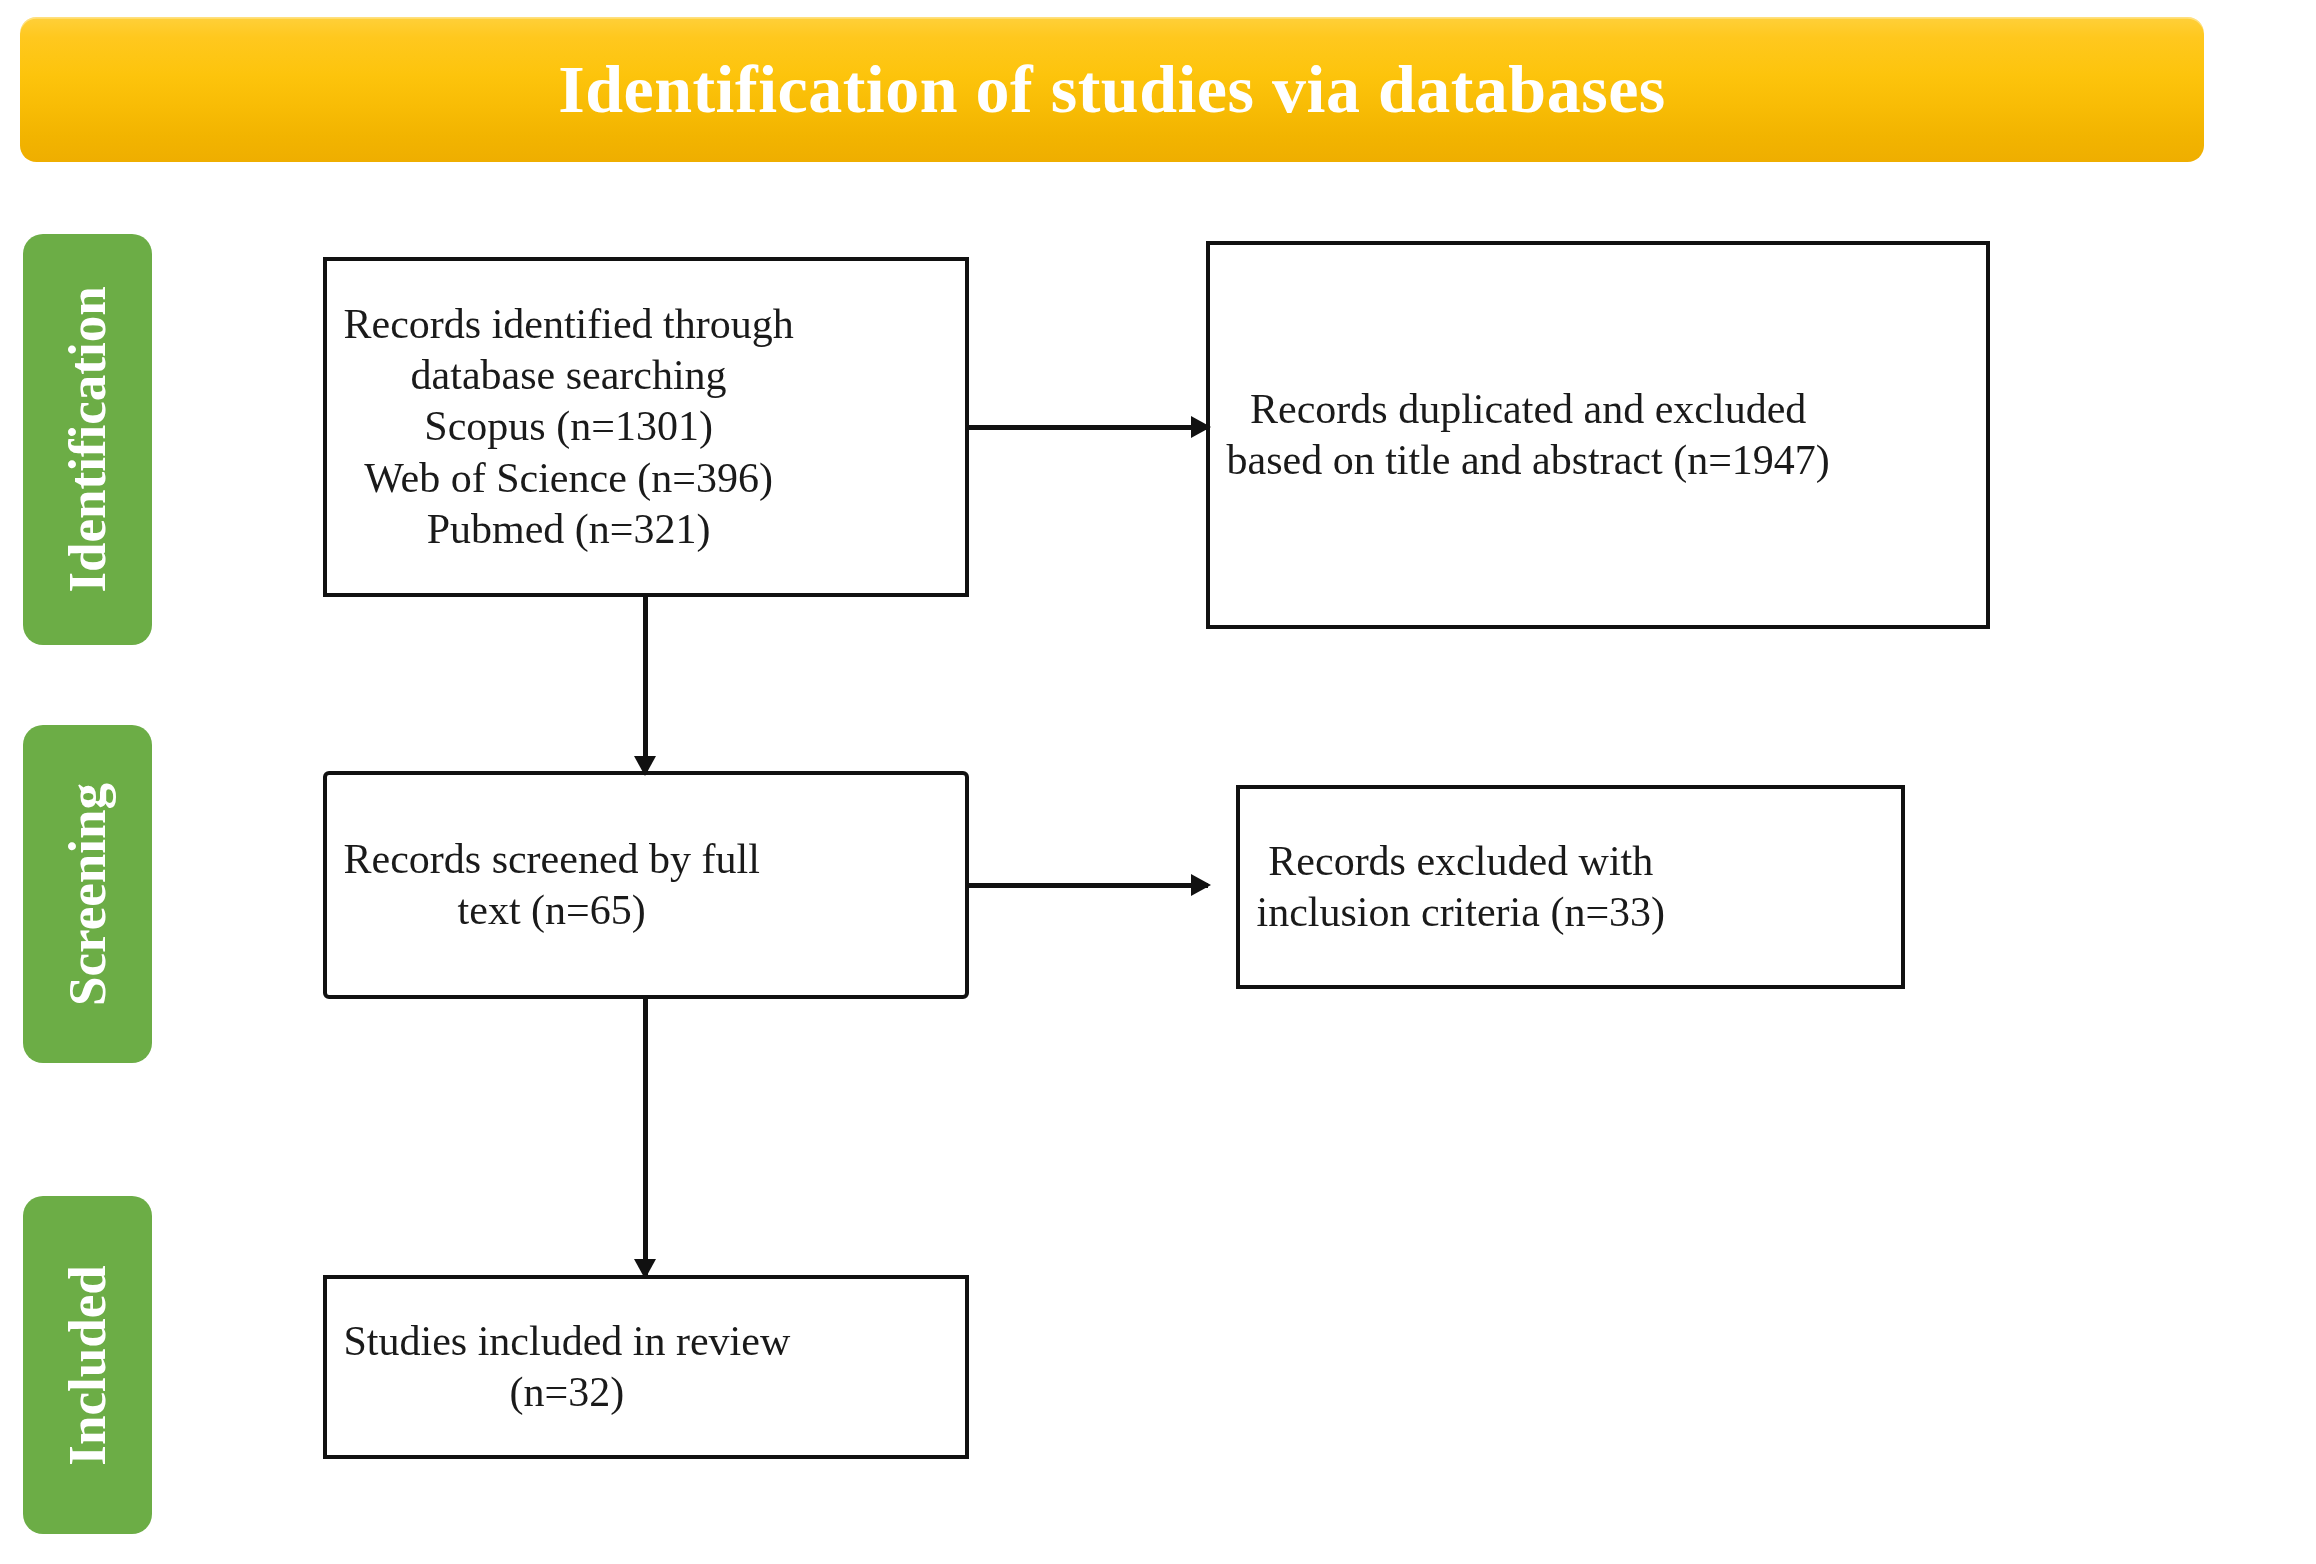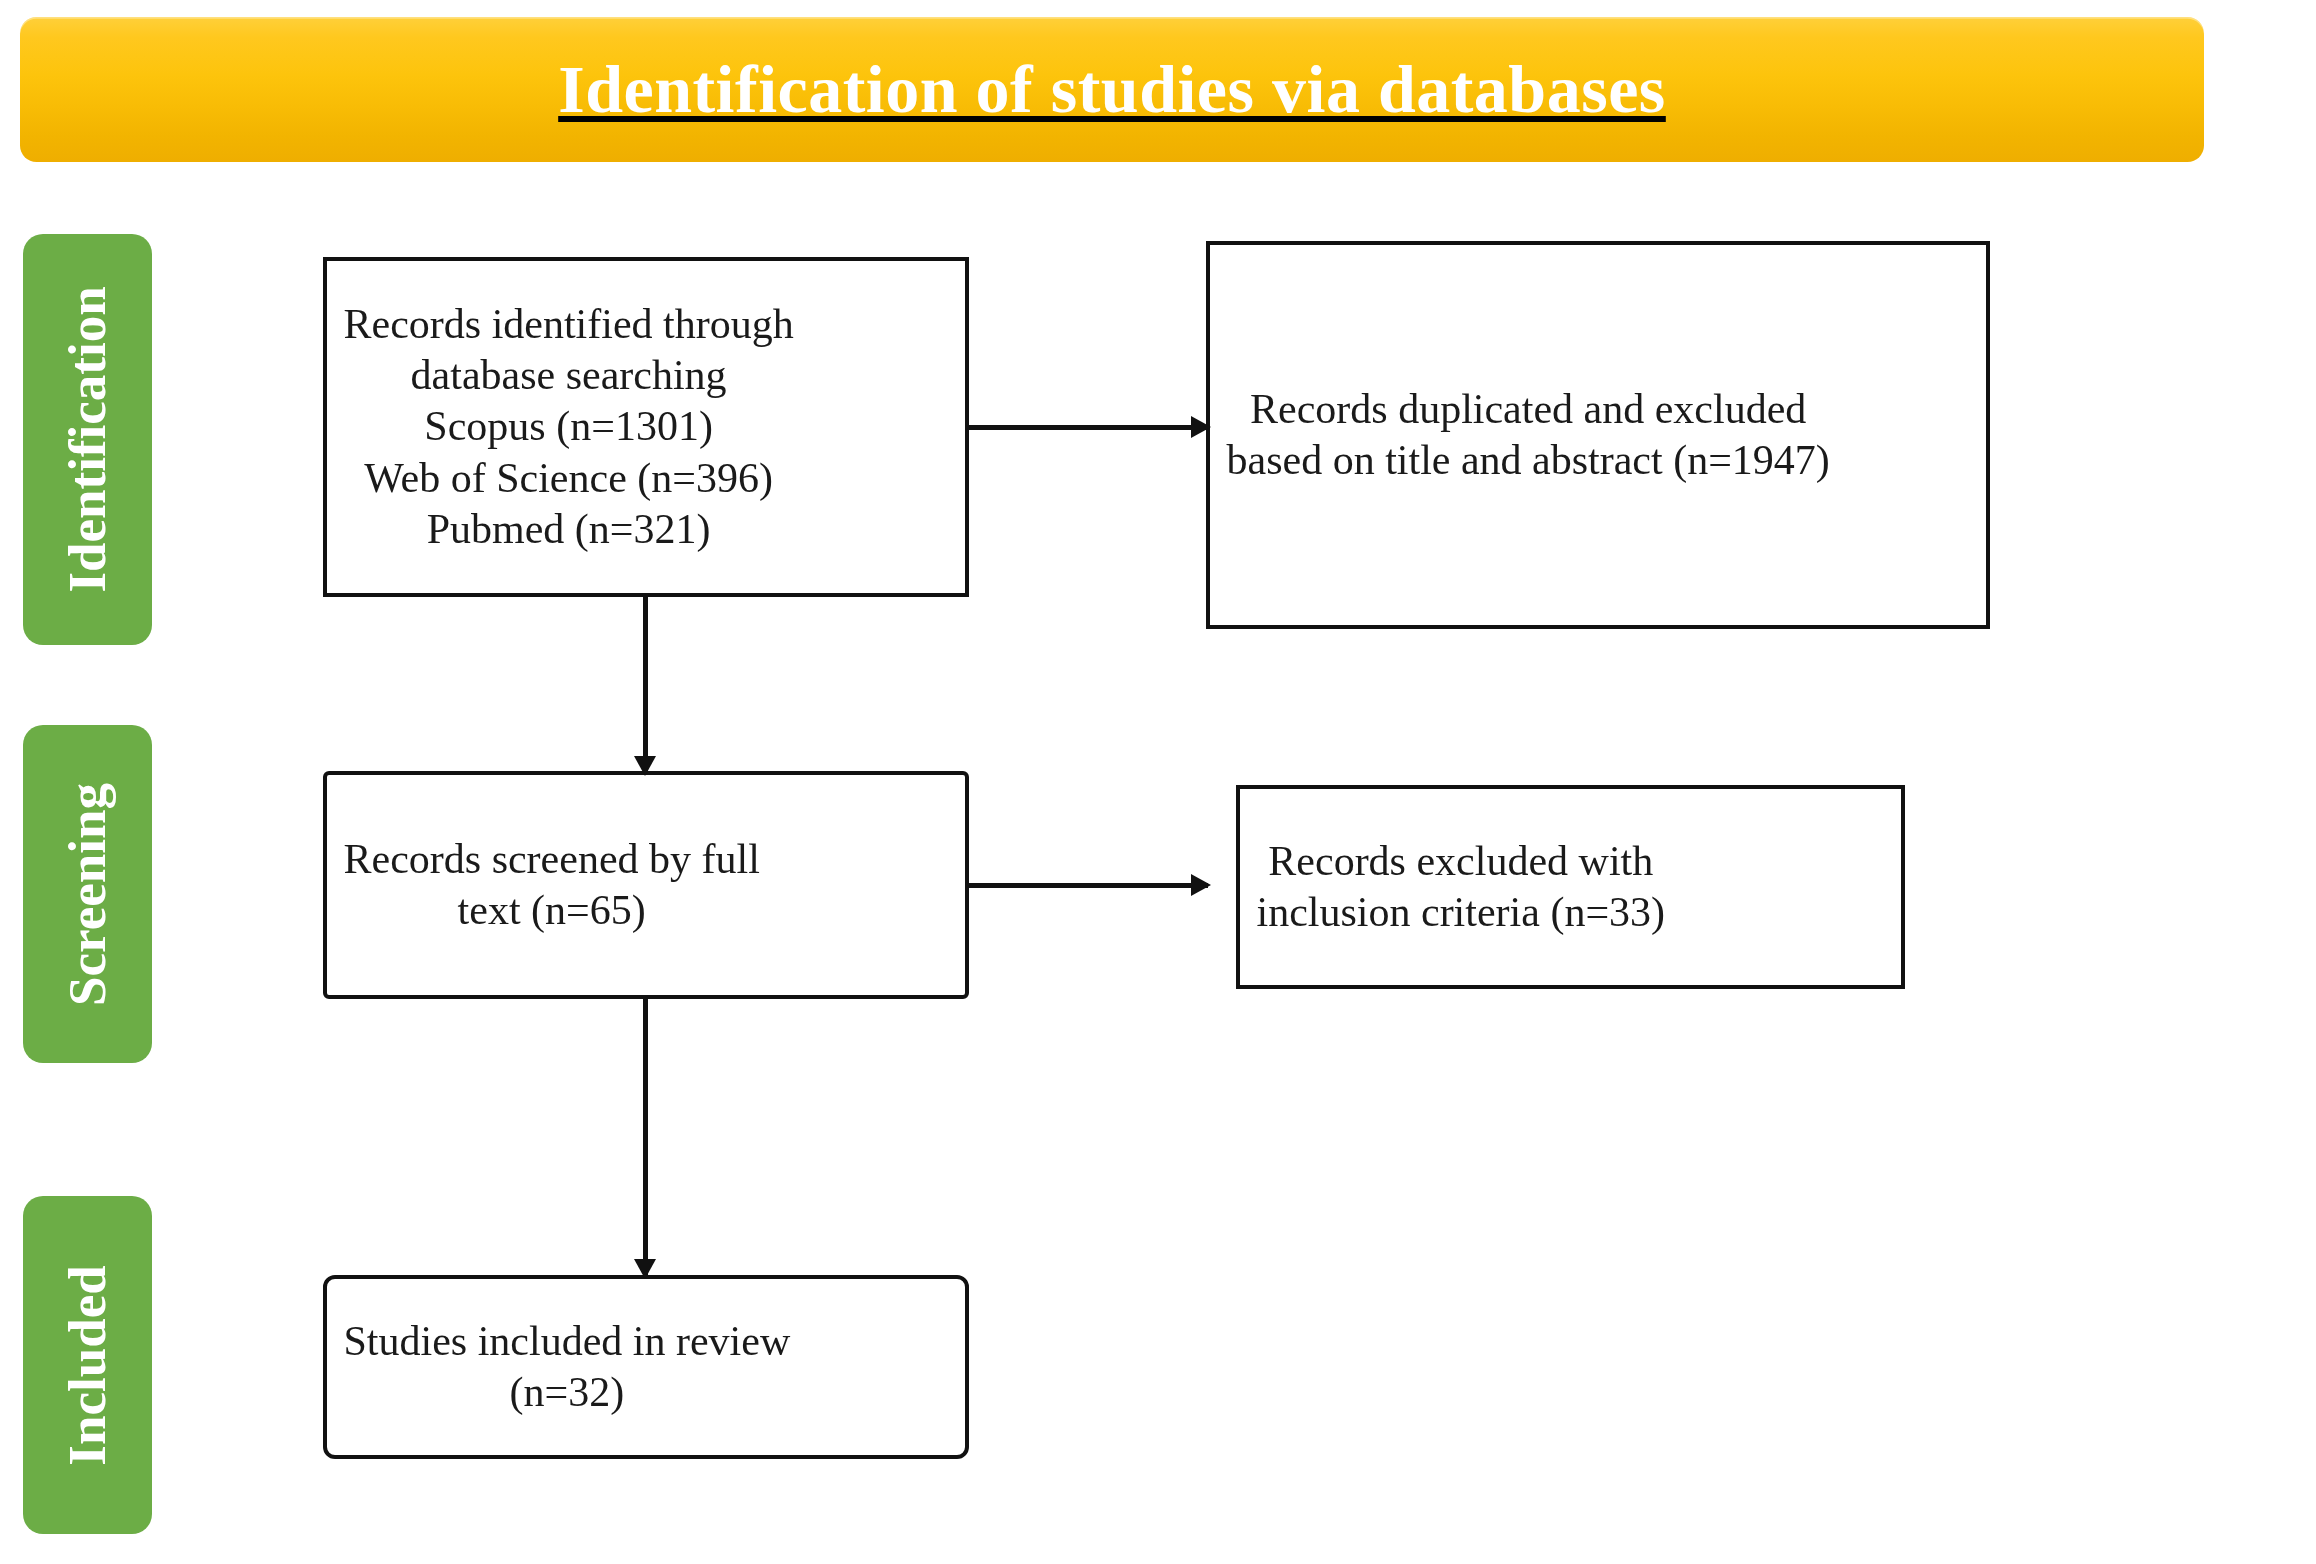--- a/index.html
+++ b/index.html
@@ -32,21 +32,20 @@
         #FFD03A 0%,
         #FFC81E 14%,
         #FDC40C 40%,
         #F8BC05 62%,
         #F2B400 82%,
         #EFAE00 100%);
     box-shadow: inset 0 1.8px 0 rgba(255,255,255,0.35);
     display: flex;
     align-items: center;
     justify-content: center;
-    text-decoration: underline;
   }
   .banner-title {
     color: #ffffff;
     font-size: 68px;
     font-weight: bold;
     letter-spacing: 0.5px;
     line-height: 1;
     text-align: center;
     white-space: nowrap;
   }
@@ -90,21 +89,21 @@
     color: #1a1a1a;
     font-size: 42px;
     line-height: 1.22;
     white-space: pre-line;
   }
 
   #box-records-identified { left: 323px;  top: 257px;  width: 646px; height: 340px; }
   #box-records-duplicated { left: 1206px; top: 241px;  width: 784px; height: 388px; }
   #box-records-screened   { left: 323px;  top: 771px;  width: 646px; height: 228px; border-radius: 6px; }
   #box-records-excluded   { left: 1236px; top: 785px;  width: 669px; height: 204px; }
-  #box-studies-included   { left: 323px;  top: 1275px; width: 646px; height: 184px; border-radius: 12px; }
+  #box-studies-included   { left: 323px;  top: 1275px; width: 646px; height: 184px; }
 
   
   .arrow-h, .arrow-v {
     position: absolute;
   }
   .arrow-h {
     height: 4.6px;
     background: #111111;
   }
   .arrow-h::after {

